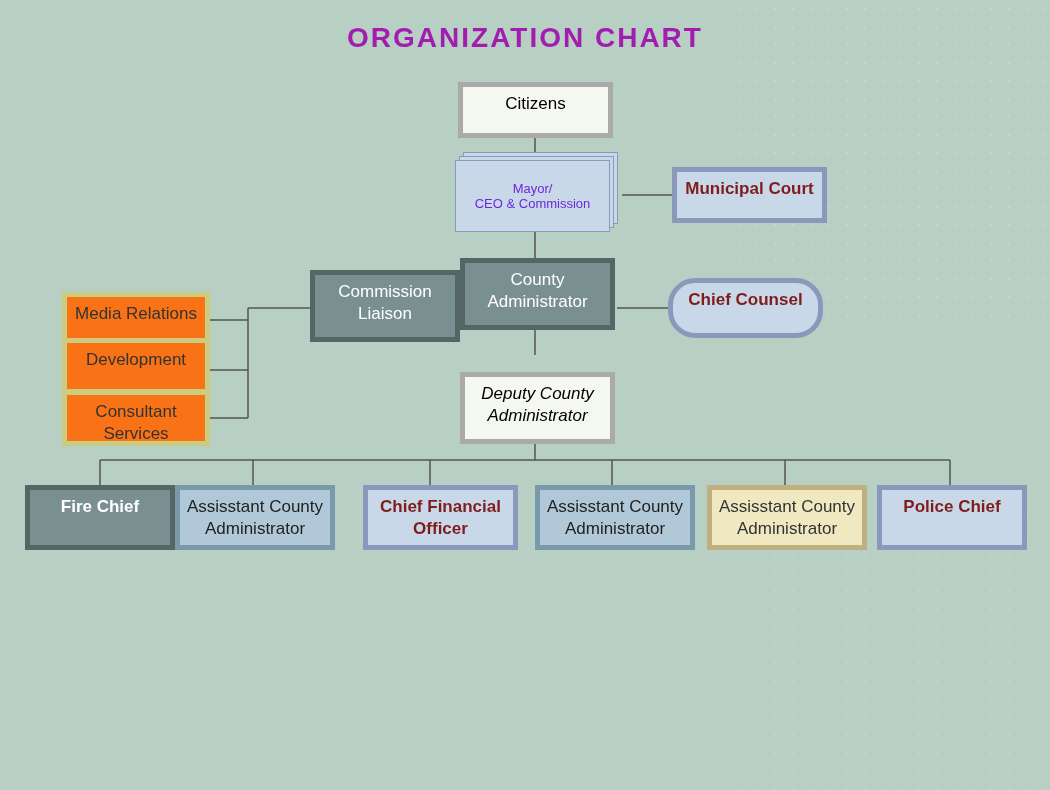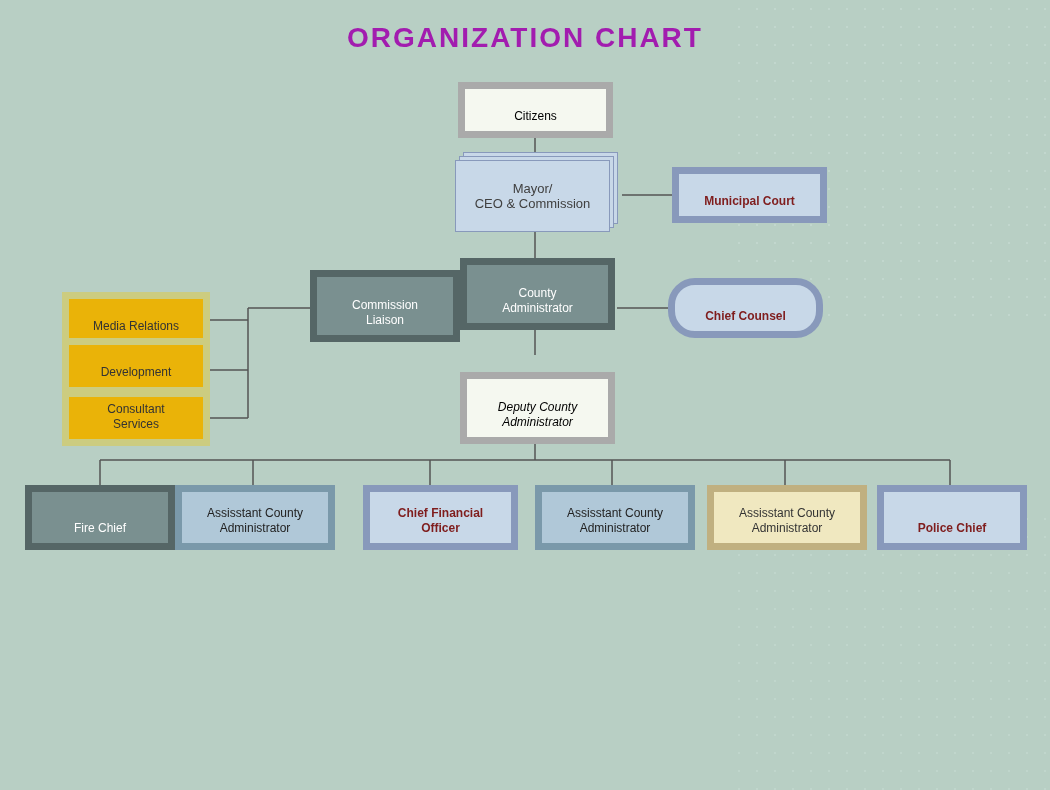--- a/index.html
+++ b/index.html
@@ -65,38 +65,38 @@
       width: 1050px;
       height: 720px;
       pointer-events: none;
       z-index: 1;
     }
 
     
     .box {
       position: absolute;
       display: flex;
-      align-items: flex-end;
+      align-items: flex-start;
       justify-content: center;
       text-align: center;
-      font-size: 12px;
+      font-size: 17px;
       font-weight: 500;
-      border: 7px solid #ec4899;
+      border: 5px solid #ec4899;
       z-index: 5;
       padding: 6px;
       line-height: 1.3;
     }
 
     .box-white {
       background-color: #f5f8f0;
       border-color: #aaa;
     }
 
     .box-yellow {
-      background-color: #eab308;
+      background-color: #f97316;
       border-color: #cccc80;
       color: #333;
     }
 
     .box-blue-light {
       background-color: #c8d8e8;
       border-color: #8899bb;
       color: #7f1d1d;
       font-weight: bold;
     }
@@ -147,21 +147,21 @@
       width: 155px;
       height: 72px;
       background: #c8d8e8;
       border: 1px solid #8899bb;
       display: flex;
       align-items: center;
       justify-content: center;
       text-align: center;
       font-size: 13px;
       font-weight: 500;
-      color: #404040;
+      color: #6d28d9;
       z-index: 5;
     }
   </style>
 </head>
 <body>
 
 <div class="bg-dots"></div>
 <div class="bg-dots-br"></div>
 
 <div class="title">ORGANIZATION CHART</div>
@@ -241,21 +241,21 @@
   <div class="box box-yellow" style="width:148px;height:56px;left:62px;top:320px;">
     <span style="white-space:pre-line;">Consultant
 Services</span>
   </div>
 
   <div class="box box-white" style="width:155px;height:72px;left:460px;top:302px;font-style:italic;">
     <span style="white-space:pre-line;">Deputy County
 Administrator</span>
   </div>
 
-  <div class="box box-gray-dark" style="width:150px;height:65px;left:25px;top:415px;">
+  <div class="box box-gray-dark" style="width:150px;height:65px;left:25px;top:415px;font-weight:bold;">
     <span>Fire Chief</span>
   </div>
 
   <div class="box box-blue-med" style="width:160px;height:65px;left:175px;top:415px;">
     <span style="white-space:pre-line;">Assisstant County
 Administrator</span>
   </div>
 
   <div class="box box-blue-light" style="width:155px;height:65px;left:355px;top:415px;margin-left:8px;">
     <span style="white-space:pre-line;">Chief Financial

